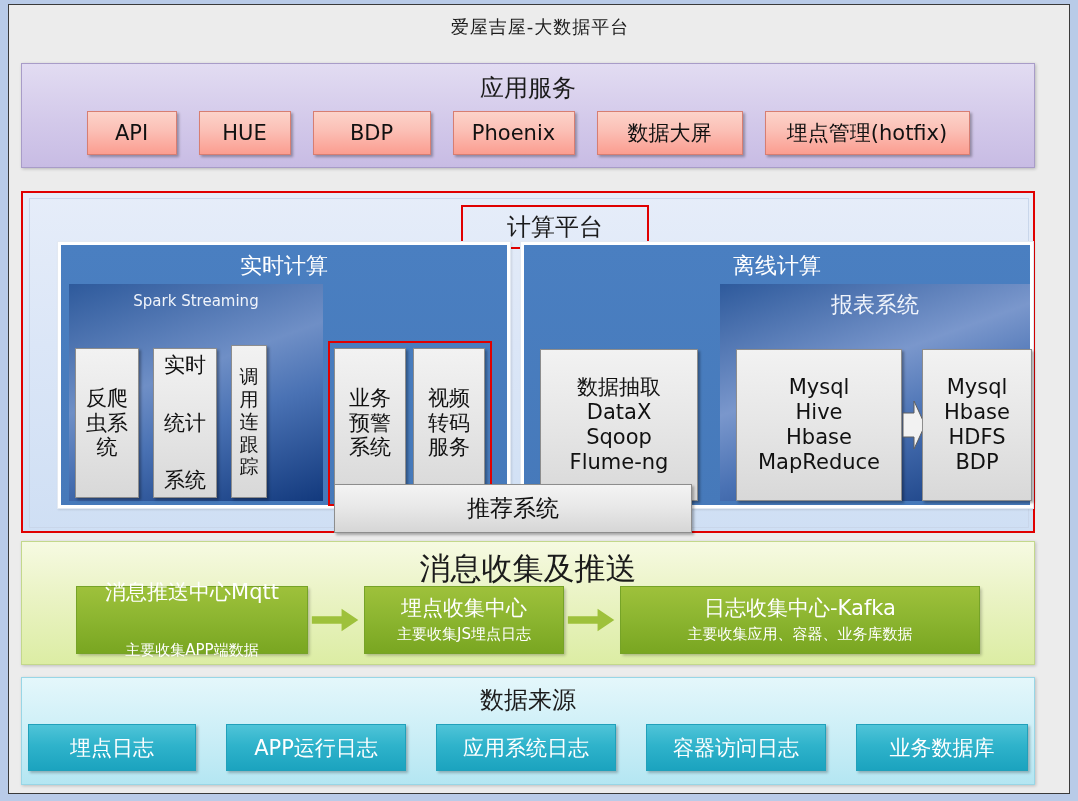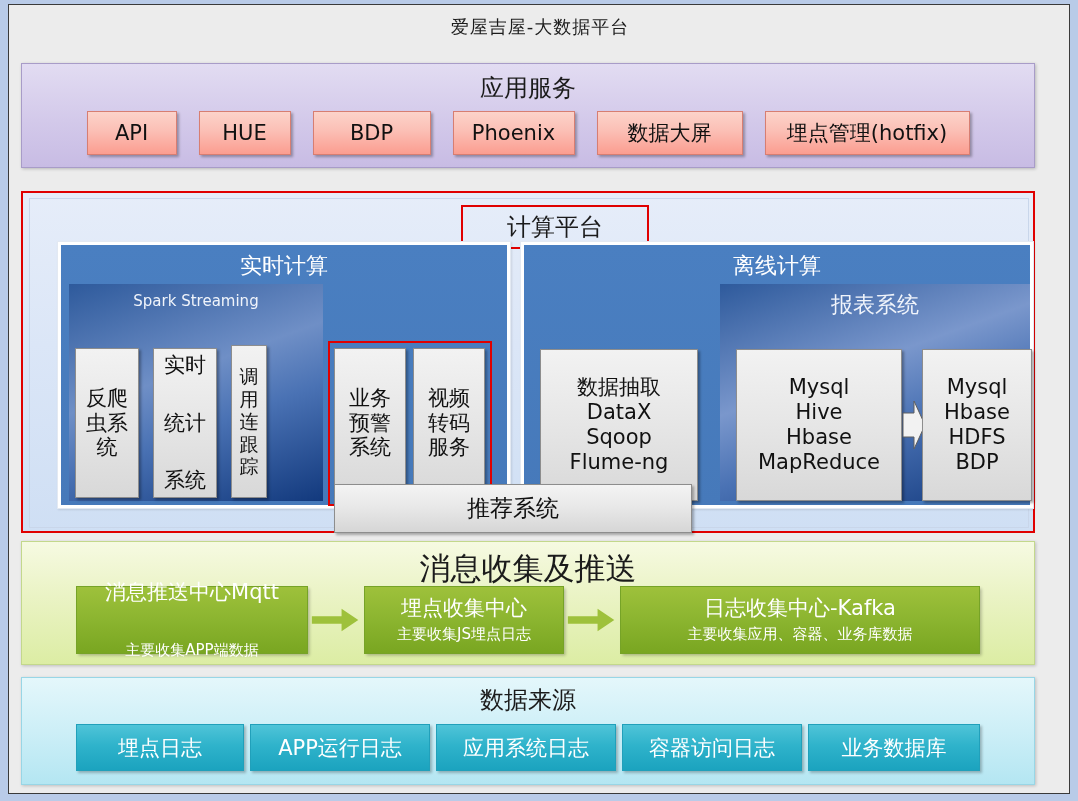--- a/index.html
+++ b/index.html
@@ -310,21 +310,21 @@
     font-size: 24px;
     color: #1b1b1b;
   }
   .src-row {
     position: absolute;
     left: 0; top: 46px;
     width: 100%;
     display: flex;
     align-items: center;
     justify-content: center;
-    gap: 6px;
+    gap: 30px;
   }
   .src-chip {
     height: 47px;
     background: linear-gradient(to bottom, #4fc4d8 0%, #2fb3cb 45%, #1ba3bf 100%);
     border: 1px solid #21a0ba;
     box-shadow: 1.5px 1.5px 2.5px rgba(0,0,0,0.25);
     display: flex;
     align-items: center;
     justify-content: center;
     font-size: 21px;

